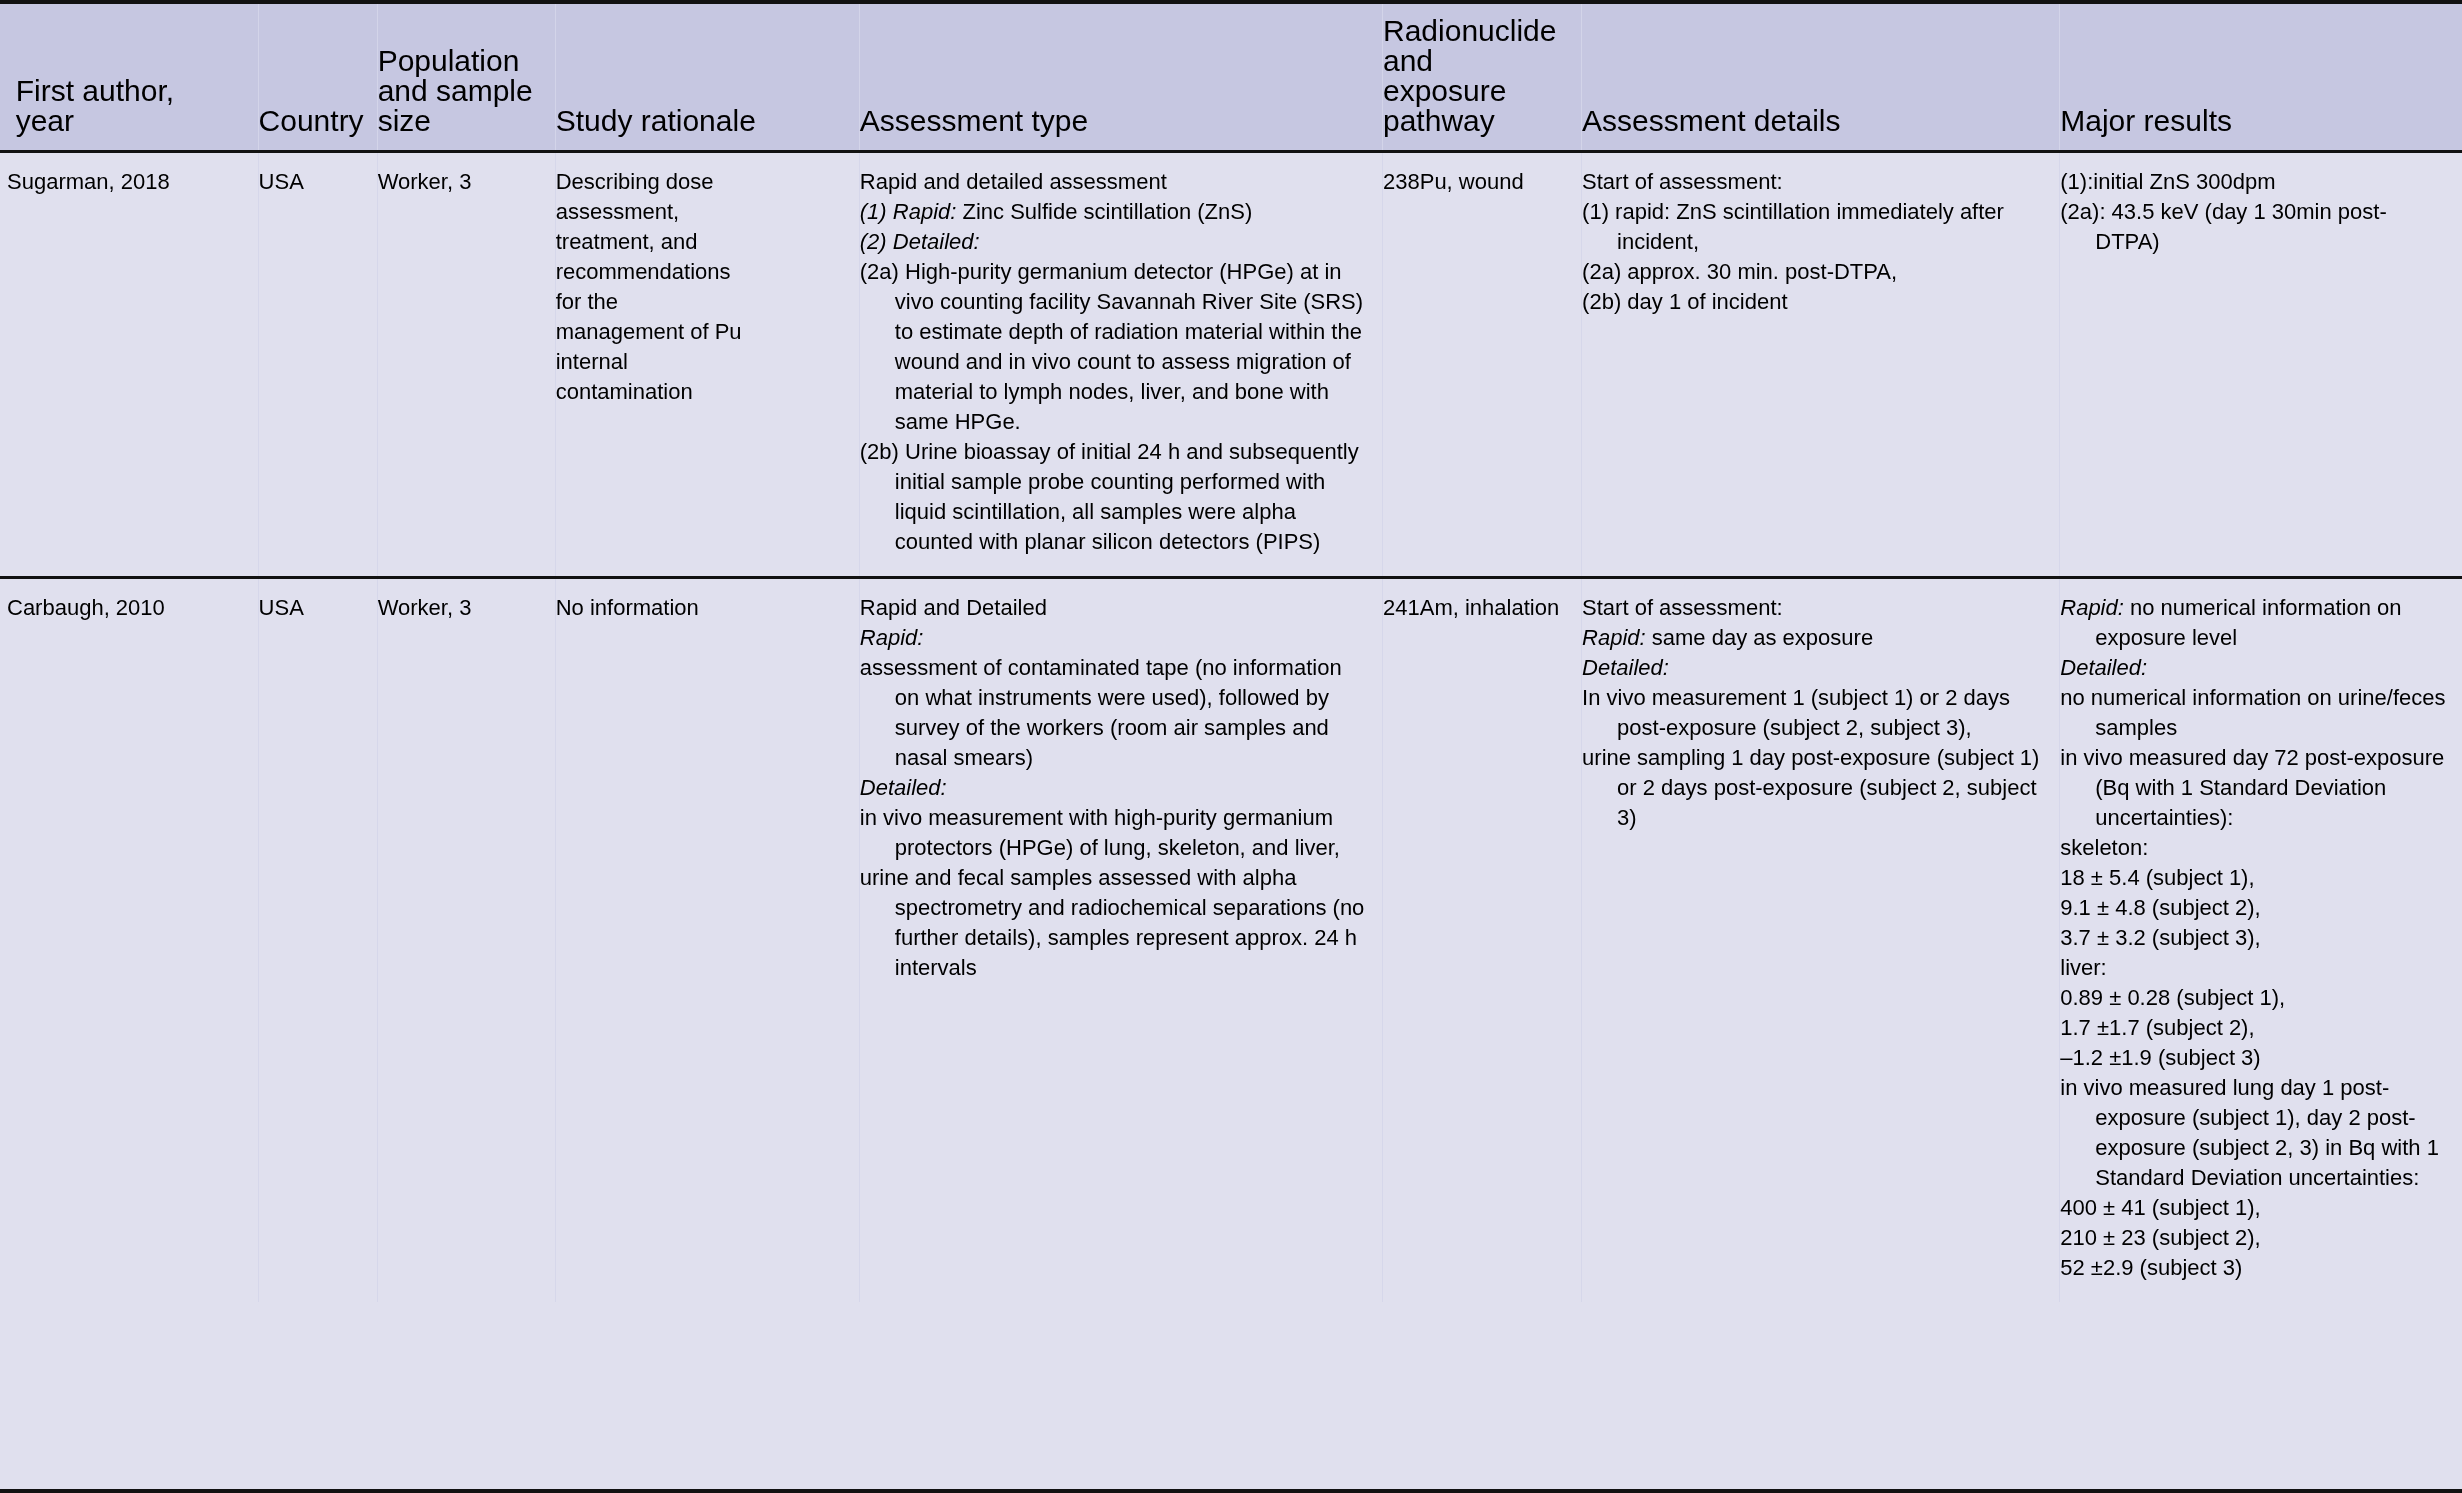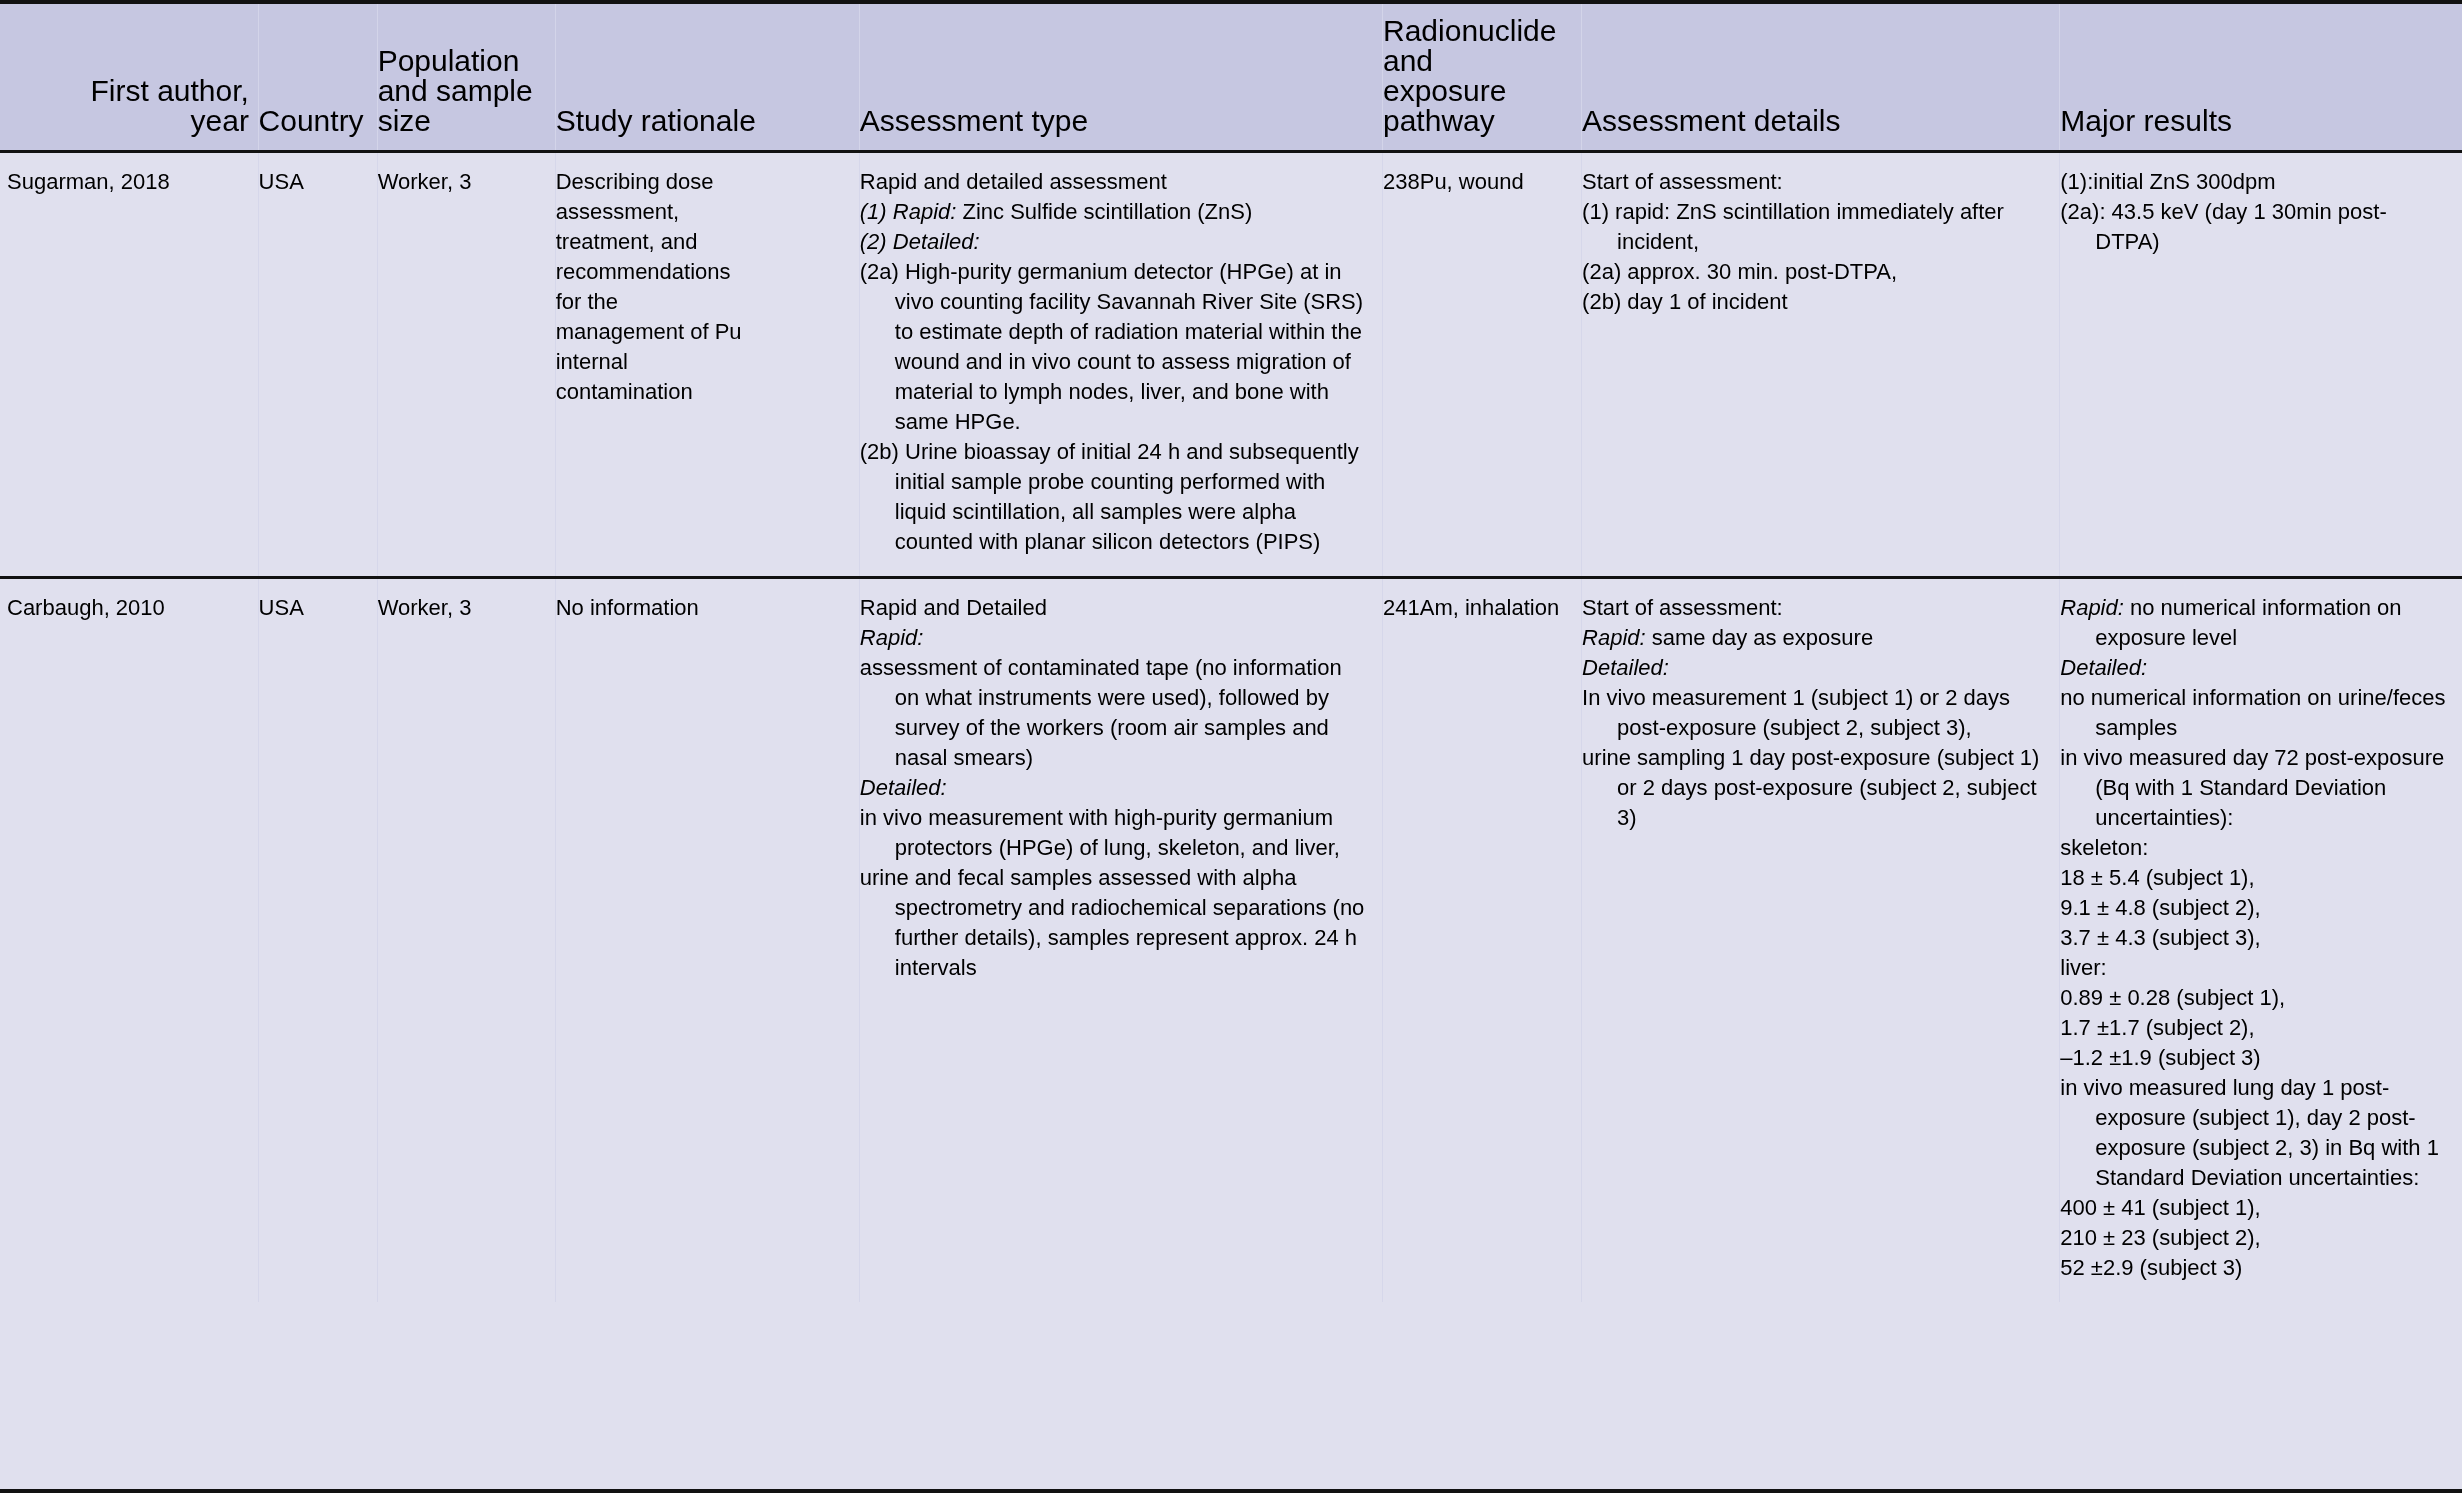--- a/index.html
+++ b/index.html
@@ -39,21 +39,21 @@
     vertical-align:bottom;
     text-align:left;
     font-weight:normal;
     font-size:30px;
     line-height:30px;
     color:#000;
     padding:12.2px 8.7px 14px 0;
     border-right:1.7px solid #d3d4e9;
     box-sizing:border-box;
   }
-  thead th.pad-left{padding-left:15.7px;text-align:right;}
+  thead th.pad-left{padding-left:15.7px;}
   thead th.lastcol{border-right:none;}
   thead tr.header-row{border-bottom:3.5px solid #111;}
 
   tbody td{
     vertical-align:top;
     text-align:left;
     font-size:22px;
     line-height:30px;
     color:#000;
     padding:14px 12.2px 19px 0;
@@ -209,21 +209,21 @@
           </td>
           <td class="lastcol">
             <span class="lines">
               <span class="ln hang"><i>Rapid:</i> no numerical information on exposure level</span>
               <span class="ln"><i>Detailed:</i></span>
               <span class="ln hang">no numerical information on urine/feces samples</span>
               <span class="ln hang">in vivo measured day 72 post-exposure (Bq with 1 Standard Deviation uncertainties):</span>
               <span class="ln">skeleton:</span>
               <span class="ln">18 ± 5.4 (subject 1),</span>
               <span class="ln">9.1 ± 4.8 (subject 2),</span>
-              <span class="ln">3.7 ± 4.3 (subject 3),</span>
+              <span class="ln">3.7 ± 3.2 (subject 3),</span>
               <span class="ln">liver:</span>
               <span class="ln">0.89 ± 0.28 (subject 1),</span>
               <span class="ln">1.7 ±1.7 (subject 2),</span>
               <span class="ln">–1.2 ±1.9 (subject 3)</span>
               <span class="ln hang">in vivo measured lung day 1 post-exposure (subject 1), day 2 post-exposure (subject 2, 3) in Bq with 1 Standard Deviation uncertainties:</span>
               <span class="ln">400 ± 41 (subject 1),</span>
               <span class="ln">210 ± 23 (subject 2),</span>
               <span class="ln">52 ±2.9 (subject 3)</span>
             </span>
           </td>

